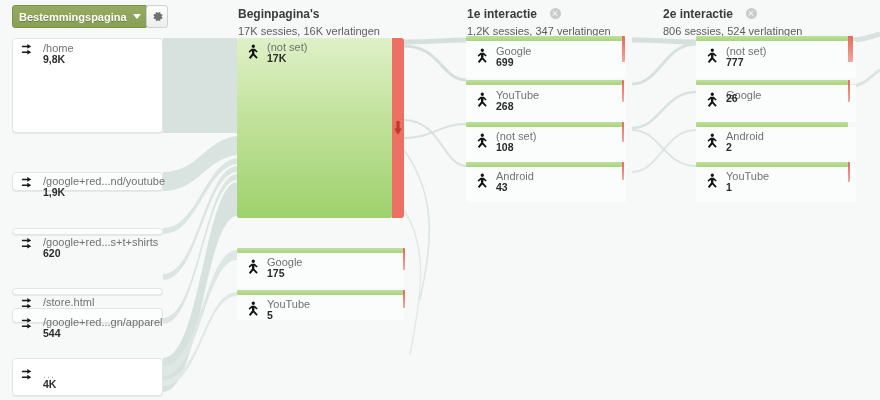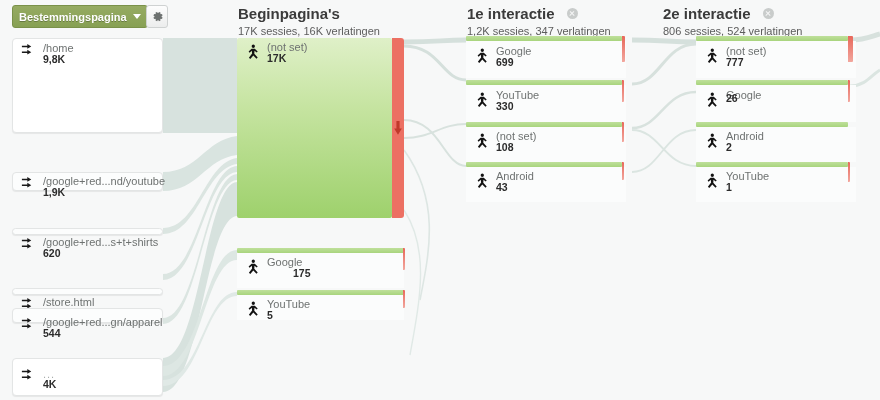--- a/index.html
+++ b/index.html
@@ -44,21 +44,21 @@
     background: linear-gradient(#fdfdfd, #eceded);
     border: 1px solid #cfd2d2;
     border-radius: 3px;
     display: flex; align-items: center; justify-content: center;
     cursor: pointer;
   }
 
   
   .col-head { position: absolute; top: 4px; }
   .col-head .title {
-    font-size: 15px; font-weight: bold; color: #3b3b3b;
+    font-size: 12px; font-weight: bold; color: #3b3b3b;
     white-space: nowrap;
     display: inline-block; vertical-align: middle;
   }
   .col-head .sub {
     font-size: 11px; color: #5c5c5c;
     white-space: nowrap; margin-top: 3px;
   }
   .close-icon {
     display: inline-block; vertical-align: middle;
     width: 11px; height: 11px; margin-left: 8px;
@@ -280,21 +280,21 @@
     </svg>
   </div>
 
   <div class="node flow" style="left:237px; top:248px; width:167px; height:40px;">
     <div class="flow-bar" style="width:167px;"></div>
     <div class="flow-body"></div>
     <svg class="usr-icon" style="top:11px;" viewBox="0 0 16 18">
       <path fill="#131313" d="M8.3 0.6c.9 0 1.6.8 1.6 1.7s-.7 1.7-1.6 1.7S6.7 3.2 6.7 2.3 7.4.6 8.3.6zM6.6 4.8h3.2l2.9 2.7-1 1.1-2.2-1.8-.2 2.9 3.4 3.9-1.2 1.2-3.2-3.4-3 3.6L3.9 13.7l3.2-4.1-.3-2.8-2.2 1.9-1-1.1z"></path>
     </svg>
     <div class="node-label" style="top:8px;">Google</div>
-    <div class="node-value" style="top:19px;margin-left:26px;">175</div>
+    <div class="node-value" style="top:19px;">175</div>
     <div class="flow-red" style="left:166px; top:0; width:1.5px; height:22px;"></div>
   </div>
 
   <div class="node flow" style="left:237px; top:290px; width:167px; height:30px;">
     <div class="flow-bar" style="width:167px;"></div>
     <div class="flow-body"></div>
     <svg class="usr-icon" style="top:11px;" viewBox="0 0 16 18">
       <path fill="#131313" d="M8.3 0.6c.9 0 1.6.8 1.6 1.7s-.7 1.7-1.6 1.7S6.7 3.2 6.7 2.3 7.4.6 8.3.6zM6.6 4.8h3.2l2.9 2.7-1 1.1-2.2-1.8-.2 2.9 3.4 3.9-1.2 1.2-3.2-3.4-3 3.6L3.9 13.7l3.2-4.1-.3-2.8-2.2 1.9-1-1.1z"></path>
     </svg>
     <div class="node-label" style="top:8px;">YouTube</div>
@@ -313,21 +313,21 @@
     <div class="flow-red" style="left:156px; top:0; width:2.5px; height:26px;"></div>
   </div>
 
   <div class="node flow" style="left:466px; top:80px; width:160px; height:42px;">
     <div class="flow-bar" style="width:156px;"></div>
     <div class="flow-body"></div>
     <svg class="usr-icon" style="top:12px;" viewBox="0 0 16 18">
       <path fill="#131313" d="M8.3 0.6c.9 0 1.6.8 1.6 1.7s-.7 1.7-1.6 1.7S6.7 3.2 6.7 2.3 7.4.6 8.3.6zM6.6 4.8h3.2l2.9 2.7-1 1.1-2.2-1.8-.2 2.9 3.4 3.9-1.2 1.2-3.2-3.4-3 3.6L3.9 13.7l3.2-4.1-.3-2.8-2.2 1.9-1-1.1z"></path>
     </svg>
     <div class="node-label" style="top:9px;">YouTube</div>
-    <div class="node-value" style="top:20px;">330</div>
+    <div class="node-value" style="top:20px;">268</div>
     <div class="flow-red" style="left:156px; top:0; width:2px; height:22px;"></div>
   </div>
 
   <div class="node flow" style="left:466px; top:122px; width:160px; height:40px;">
     <div class="flow-bar" style="width:156px;"></div>
     <div class="flow-body"></div>
     <svg class="usr-icon" style="top:11px;" viewBox="0 0 16 18">
       <path fill="#131313" d="M8.3 0.6c.9 0 1.6.8 1.6 1.7s-.7 1.7-1.6 1.7S6.7 3.2 6.7 2.3 7.4.6 8.3.6zM6.6 4.8h3.2l2.9 2.7-1 1.1-2.2-1.8-.2 2.9 3.4 3.9-1.2 1.2-3.2-3.4-3 3.6L3.9 13.7l3.2-4.1-.3-2.8-2.2 1.9-1-1.1z"></path>
     </svg>
     <div class="node-label" style="top:8px;">(not set)</div>

